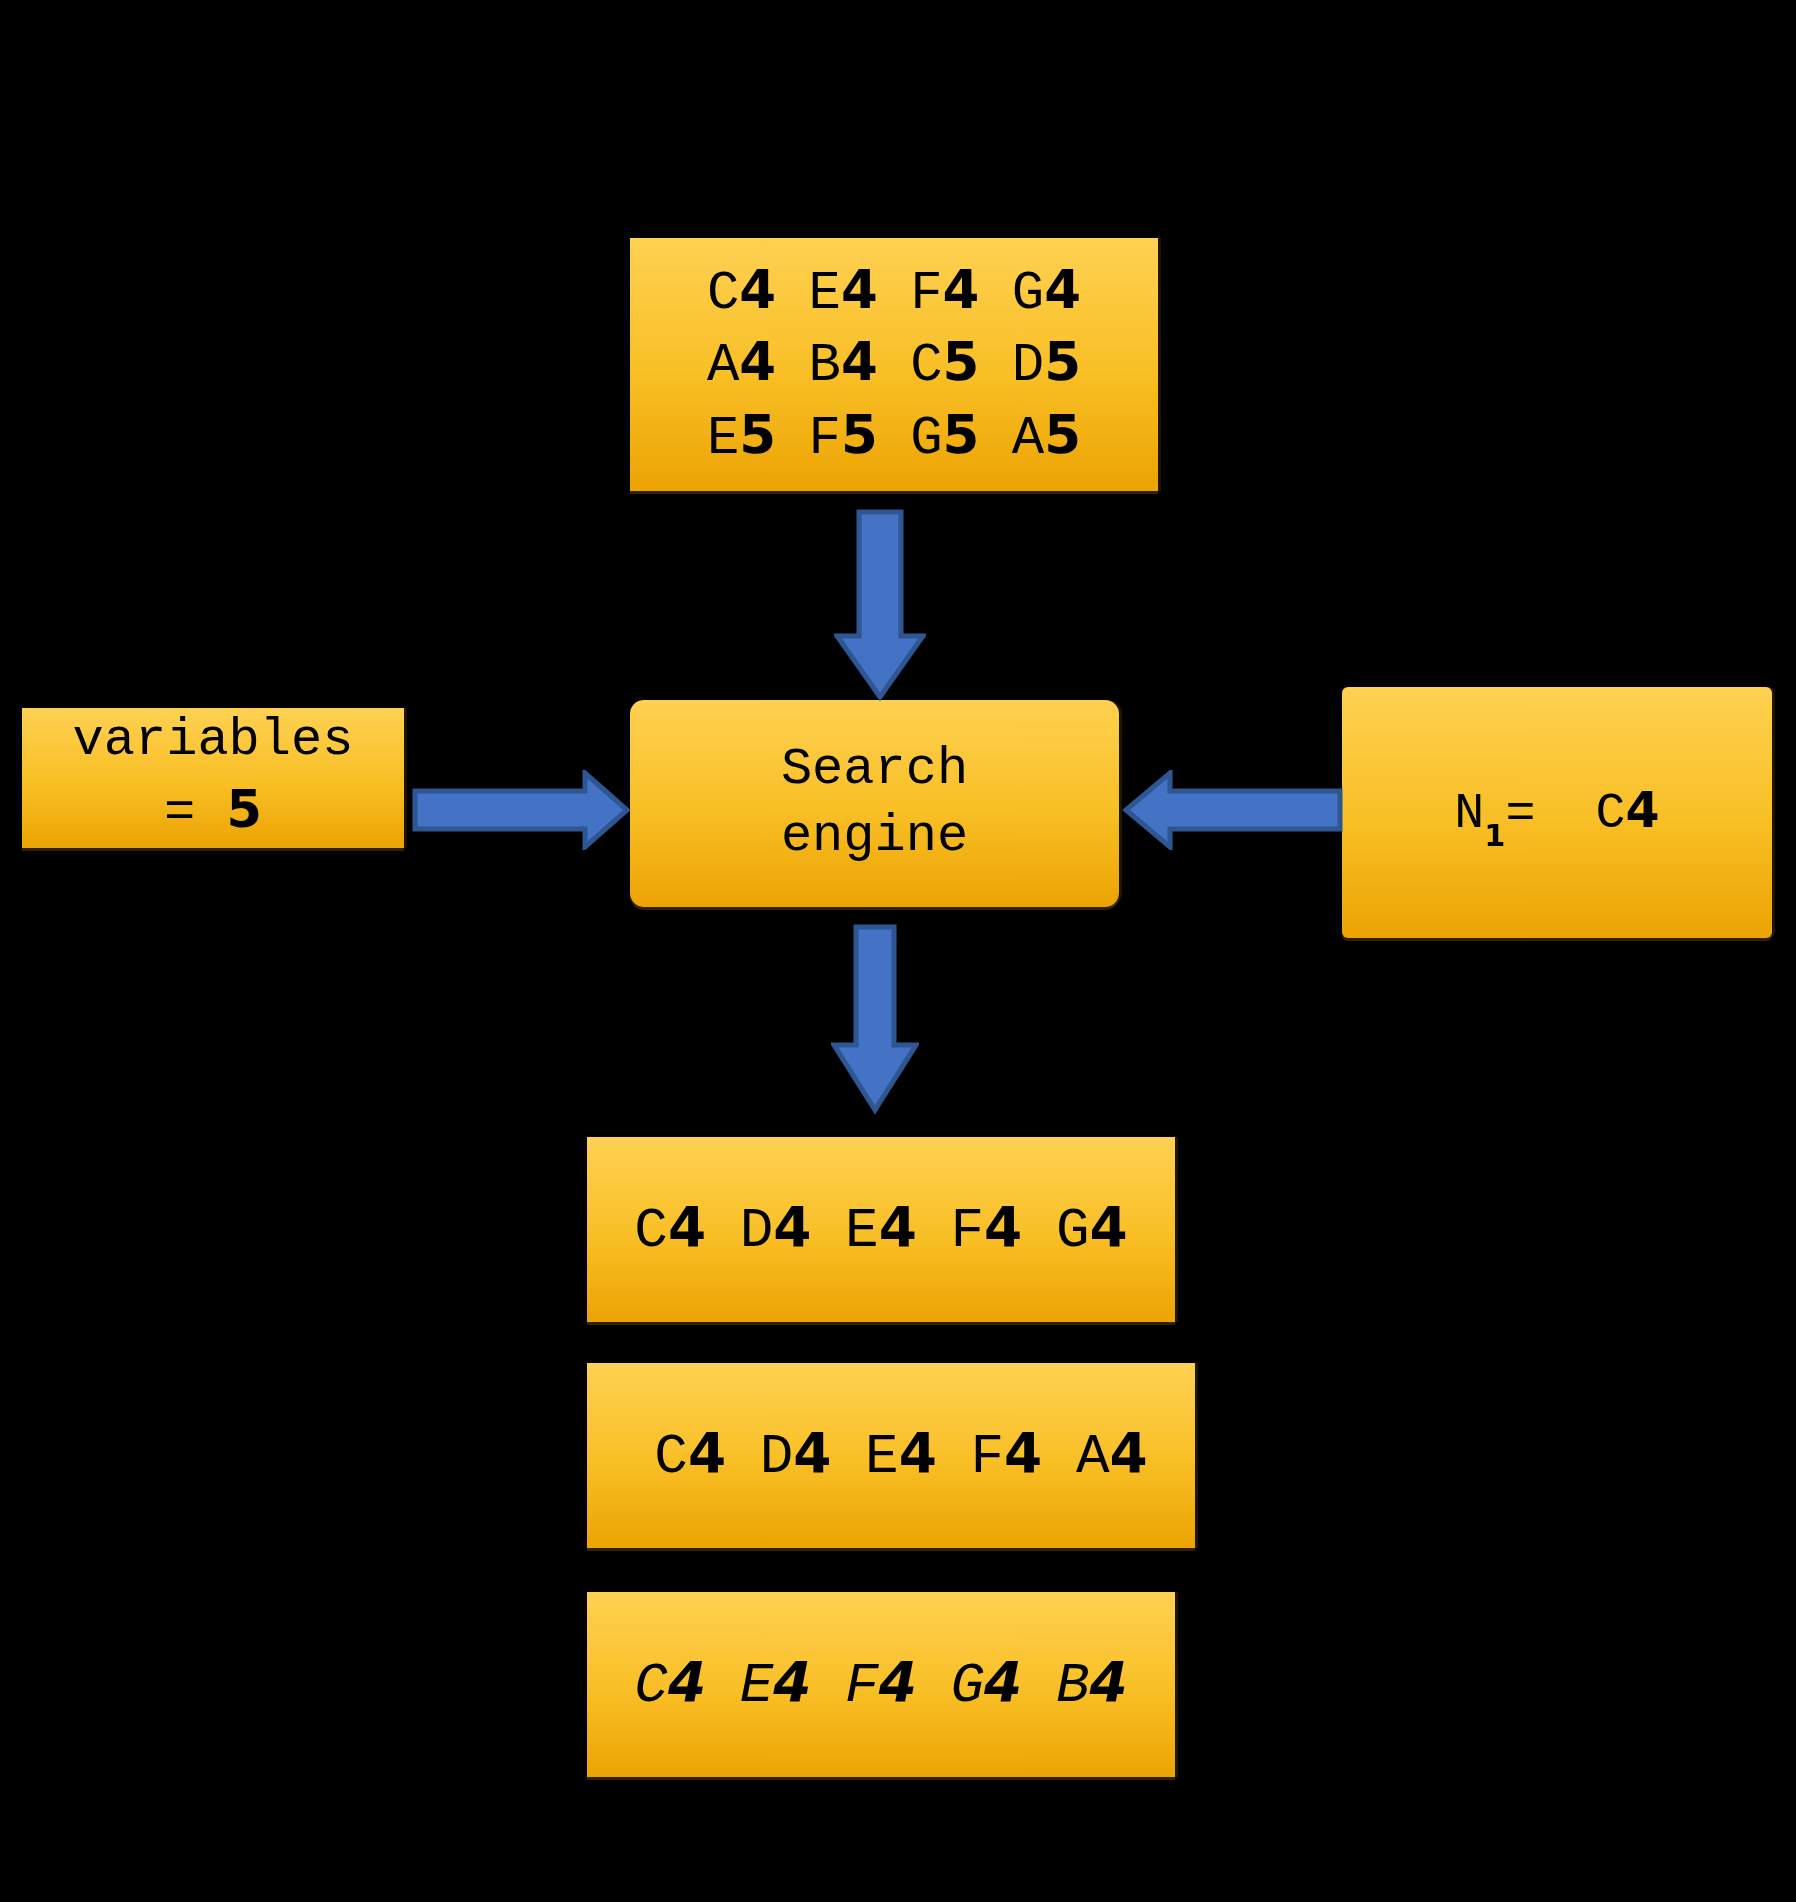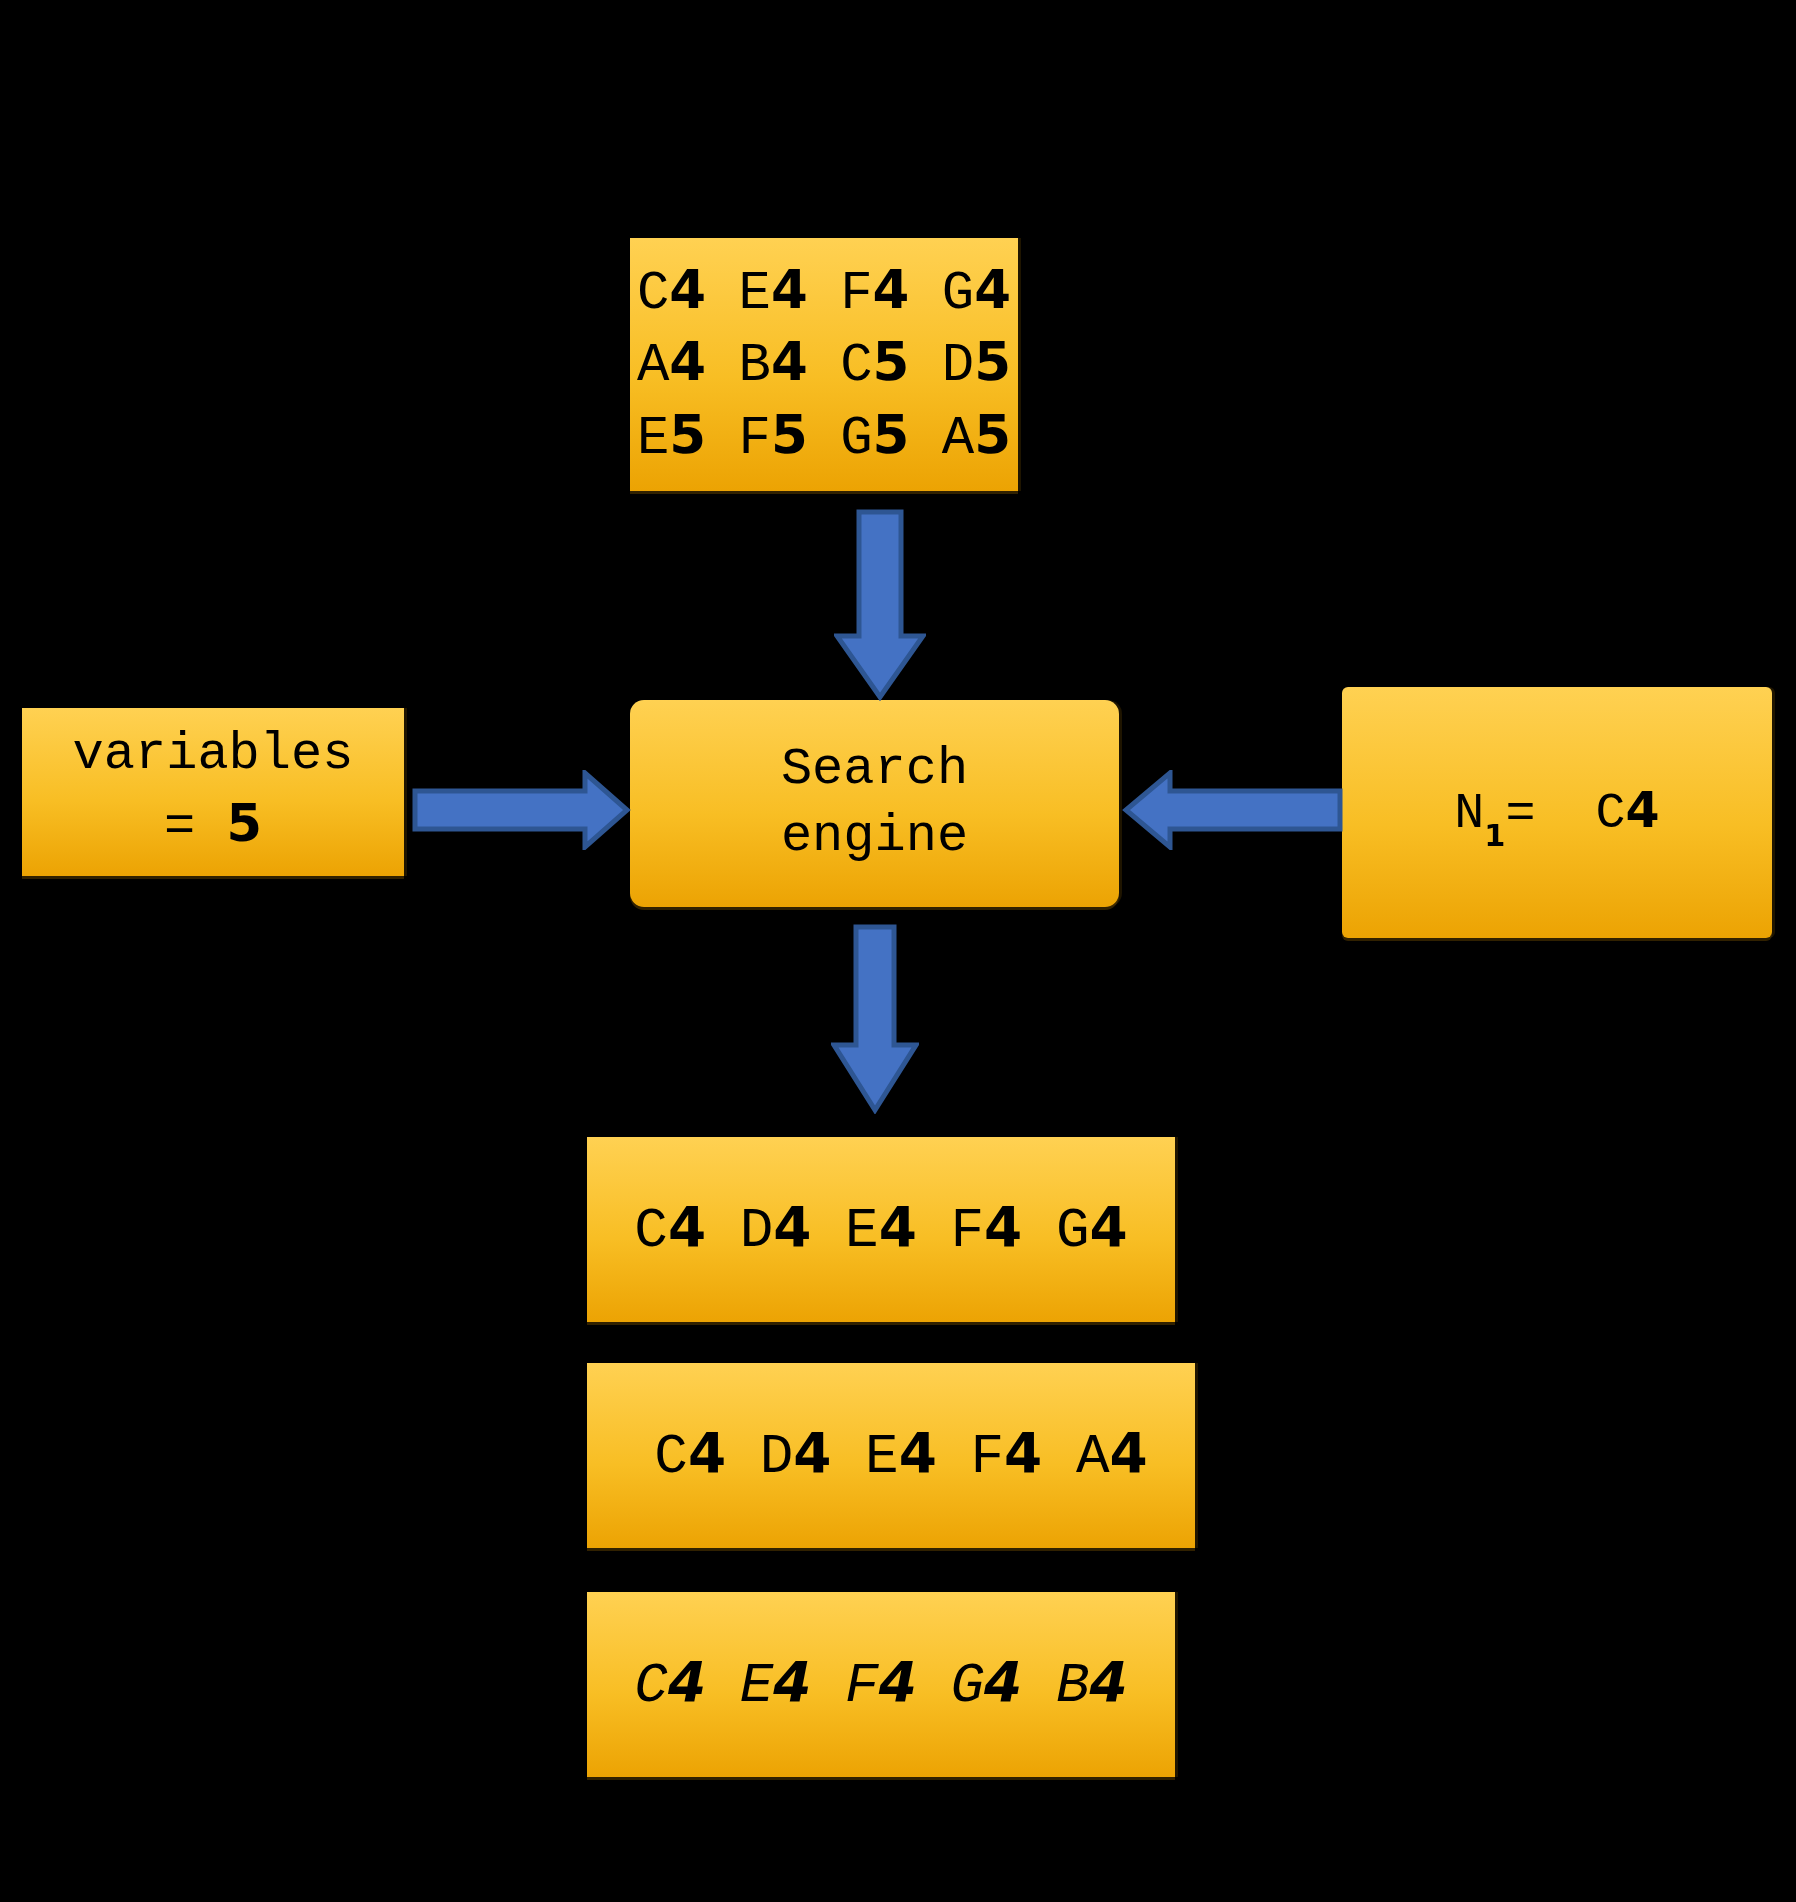--- a/index.html
+++ b/index.html
@@ -23,22 +23,22 @@
     background:linear-gradient(180deg,var(--box-top) 0%,var(--box-mid) 55%,var(--box-bottom) 100%);
     display:flex;flex-direction:column;justify-content:center;align-items:center;
     box-shadow:0 3px 0 rgba(90,60,0,0.55), 3px 0 0 rgba(90,60,0,0.35);
   }
   .line{white-space:pre;line-height:1.28;}
   .line b,.line sub b{
     font-family:"DejaVu Sans","Liberation Sans",sans-serif;
     font-weight:bold;font-size:0.98em;
   }
   sub{font-size:0.62em;position:relative;top:0.28em;line-height:0;}
-  #input-notes-box{left:630px;top:238px;width:388px;height:253px;font-size:54px;}
-  #variables-box{left:22px;top:708px;width:382px;height:168px;font-size:52px;}
+  #input-notes-box{left:630px;top:238px;width:528px;height:253px;font-size:54px;}
+  #variables-box{left:22px;top:708px;width:382px;height:140px;font-size:52px;}
   #variables-box .line{line-height:1.32;}
   #search-engine-box{left:630px;top:700px;width:489px;height:207px;font-size:52px;border-radius:14px;}
   #constraints-box{left:1342px;top:687px;width:430px;height:251px;font-size:50px;border-radius:6px;}
   #constraints-box .line{line-height:1.45;}
   .result-box{left:587px;width:588px;height:185px;font-size:56px;}
   #result-box-0{top:1137px;}
   #result-box-1{top:1363px;padding-left:20px;}
   #result-box-2{top:1592px;font-style:italic;}
   .arrow{position:absolute;}
   .arrow svg{display:block;width:100%;height:100%;}

